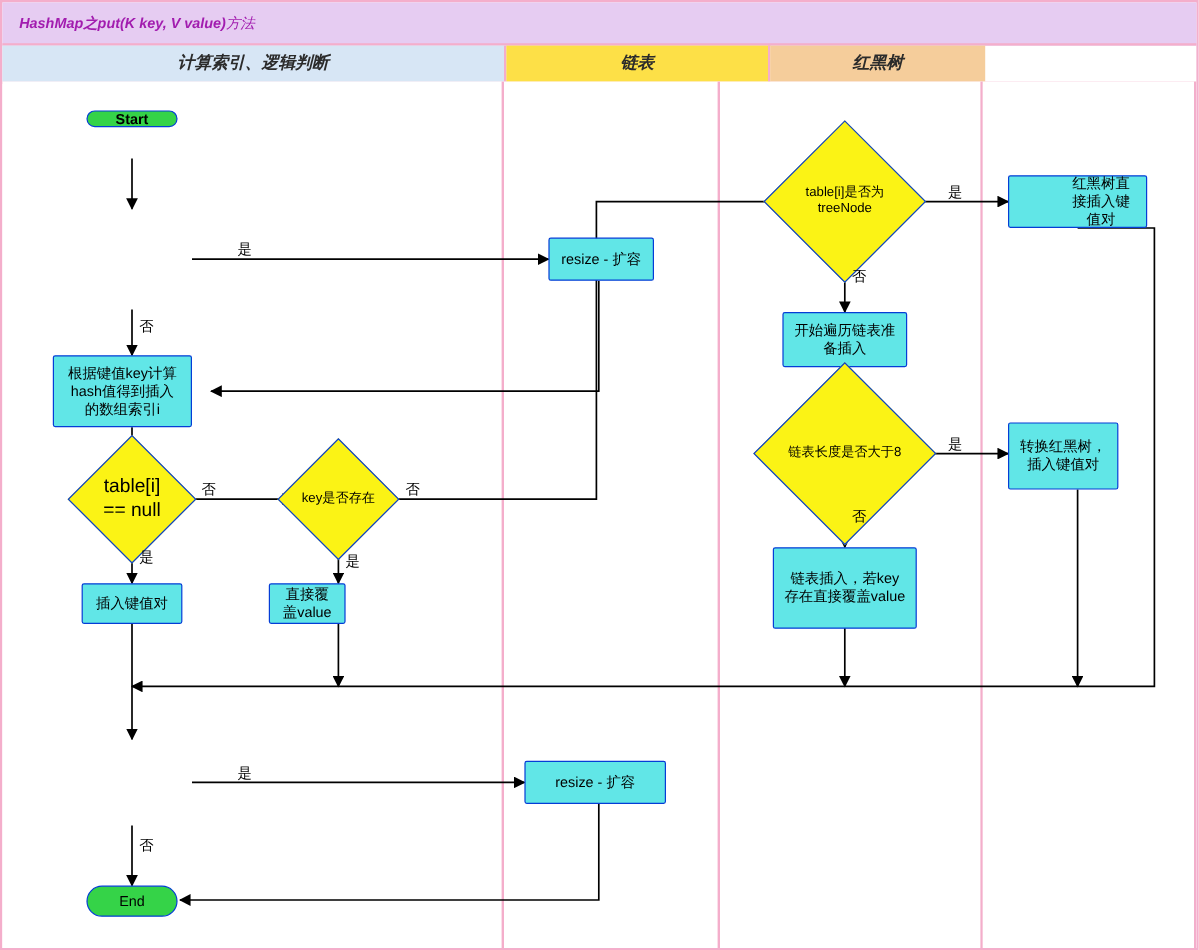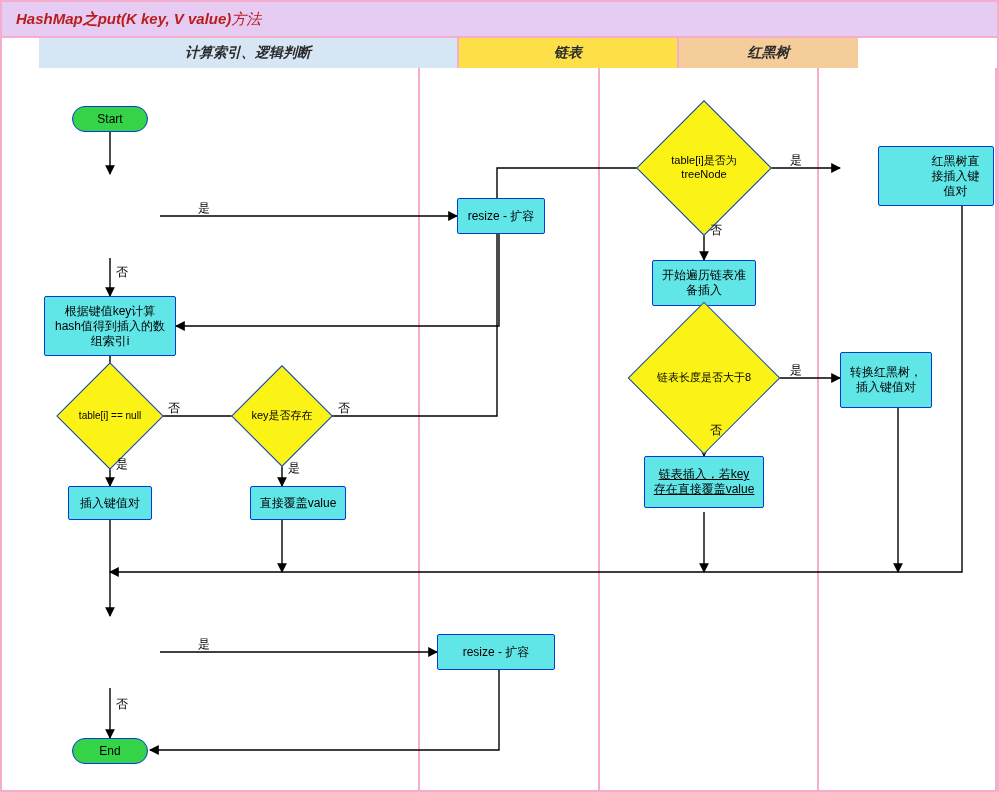--- a/index.html
+++ b/index.html
@@ -23,36 +23,35 @@
     background: #e6ccf2;
     border-bottom: 2px solid #f4aecb;
     display: flex;
     align-items: center;
     padding-left: 14px;
     box-sizing: border-box;
   }
   .title-text {
     font-style: italic;
     font-weight: 700;
-    font-size: 15px;
-    color: #b91c1c;
+    font-size: 12px;
+    color: #a21caf;
     white-space: nowrap;
   }
   .title-text .suffix {
     font-style: italic;
     font-weight: 500;
   }
   .lane-headers {
     position: absolute;
     left: 0; right: 0;
     top: 36px;
     height: 30px;
     display: flex;
     border-bottom: 2px solid #f4aecb;
-    padding-left: 37px;
   }
   .lane-header {
     display: flex;
     align-items: center;
     justify-content: center;
     font-style: italic;
     font-weight: 700;
     font-size: 14px;
     color: #2b2b2b;
     border-right: 2px solid #f4aecb;
@@ -222,44 +221,44 @@
     <span class="edge-label" style="left:114px; top:388px">是</span>
     <span class="edge-label" style="left:286px; top:392px">是</span>
     <span class="edge-label" style="left:336px; top:332px">否</span>
     <span class="edge-label" style="left:788px; top:84px">是</span>
     <span class="edge-label" style="left:708px; top:154px">否</span>
     <span class="edge-label" style="left:788px; top:294px">是</span>
     <span class="edge-label" style="left:708px; top:354px">否</span>
     <span class="edge-label" style="left:196px; top:568px">是</span>
     <span class="edge-label" style="left:114px; top:628px">否</span>
 
-    <div class="node terminator" style="left:70px; top:38px; width:76px; height:26px;">
+    <div class="node terminator" style="left:70px; top:24px; width:76px; height:14px;font-weight:bold;">
       <span>Start</span>
     </div>
 
 
-    <div class="node process" style="left:42px; top:228px; width:132px; height:60px;">
+    <div class="node process" style="left:42px; top:228px; width:116px; height:60px;">
       <span>根据键值key计算hash值得到插入的数组索引i</span>
     </div>
 
     <div class="node decision" style="left:70px; top:310px; width:76px; height:76px;">
       <div class="diamond"></div>
-      <div class="dlabel" style="font-size:10px">table[i] == null</div>
+      <div class="dlabel" style="font-size:16px">table[i] == null</div>
     </div>
 
     <div class="node decision" style="left:244px; top:312px; width:72px; height:72px;">
       <div class="diamond"></div>
       <div class="dlabel" style="font-size:11px">key是否存在</div>
     </div>
 
     <div class="node process" style="left:66px; top:418px; width:84px; height:34px;">
       <span>插入键值对</span>
     </div>
 
-    <div class="node process" style="left:248px; top:418px; width:96px; height:34px;text-align:center;">
+    <div class="node process" style="left:222px; top:418px; width:64px; height:34px;text-align:center;">
       <span>直接覆盖value</span>
     </div>
 
 
     <div class="node terminator" style="left:70px; top:670px; width:76px; height:26px;">
       <span>End</span>
     </div>
 
     <div class="node process" style="left:455px; top:130px; width:88px; height:36px;">
       <span>resize - 扩容</span>
@@ -275,25 +274,25 @@
 
     <div class="node process" style="left:650px; top:192px; width:104px; height:46px;">
       <span>开始遍历链表准备插入</span>
     </div>
 
     <div class="node decision" style="left:648px; top:256px; width:108px; height:108px;">
       <div class="diamond"></div>
       <div class="dlabel" style="font-size:11px">链表长度是否大于8</div>
     </div>
 
-    <div class="node process" style="left:642px; top:388px; width:120px; height:52px;text-decoration:underline;">
+    <div class="node process" style="left:642px; top:388px; width:120px; height:68px;">
       <span>链表插入，若key存在直接覆盖value</span>
     </div>
 
-    <div class="node process" style="left:876px; top:78px; width:116px; height:60px;padding-left:47px;">
+    <div class="node process" style="left:838px; top:78px; width:116px; height:44px;padding-left:47px;">
       <span>红黑树直接插入键值对</span>
     </div>
     <div class="node process" style="left:838px; top:284px; width:92px; height:56px;">
       <span>转换红黑树，插入键值对</span>
     </div>
 
   </div>
 </div>
 
 </body></html>

